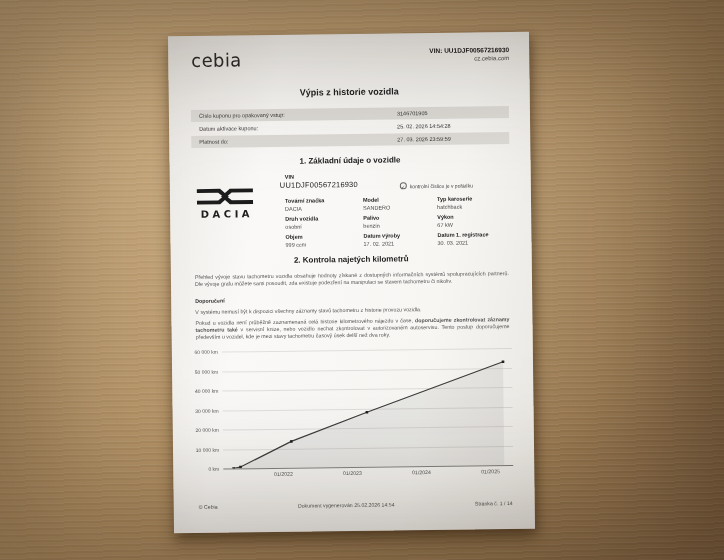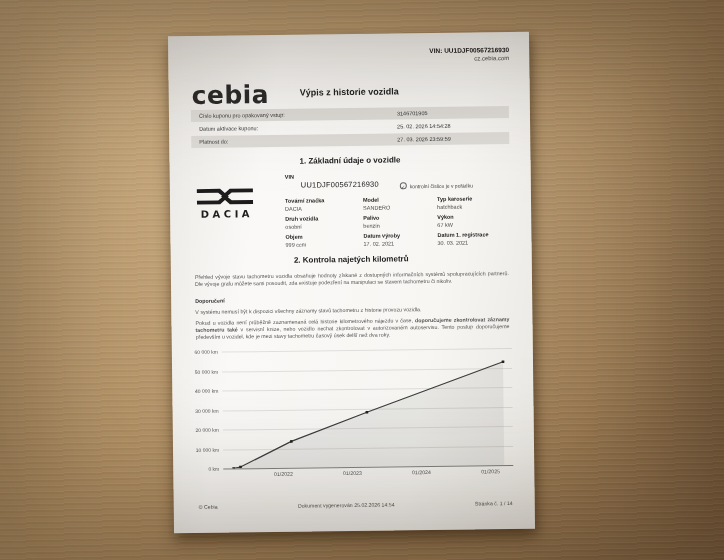--- a/index.html
+++ b/index.html
@@ -9,35 +9,35 @@
       radial-gradient(130% 95% at 42% 30%, rgba(255,233,195,.28), rgba(0,0,0,0) 62%),
       repeating-linear-gradient(178.5deg, rgba(255,255,255,.07) 0 1px, rgba(0,0,0,.035) 1px 3px, rgba(255,255,255,.02) 3px 6px),
       linear-gradient(115deg,#c2a173 0%,#b08e61 40%,#97774f 78%,#7d5f40 100%);
   }
   .vignette{position:absolute;inset:0;box-shadow:inset 0 0 140px 35px rgba(43,27,12,.40);pointer-events:none;}
   .paper{position:absolute;left:171px;top:34px;width:361px;height:497px;
     background:linear-gradient(100deg,#ebe9e5,#faf9f7 26%,#f7f6f3 70%,#e9e7e2);
     transform:rotate(-0.7deg);
     box-shadow:0 9px 16px rgba(48,31,14,.45), 3px 4px 8px rgba(48,31,14,.28);
   }
-  .brand{position:absolute;left:23px;top:14px;font-size:25px;font-weight:700;color:#2a2a2a;letter-spacing:.4px;font-family:"DejaVu Sans",sans-serif;margin-top:31px;}
+  .brand{position:absolute;left:23px;top:14px;font-size:18px;font-weight:400;color:#2a2a2a;letter-spacing:.4px;font-family:"DejaVu Sans",sans-serif;}
   .vinblock{position:absolute;right:20px;top:14px;text-align:right;}
   .vinline{font-size:6.5px;font-weight:700;color:#161616;}
   .site{font-size:6px;color:#444;margin-top:1.5px;}
   .doc-title{position:absolute;left:0;top:53px;width:100%;text-align:center;font-size:9px;font-weight:700;color:#222;}
   .coupon{position:absolute;left:22px;top:74px;width:318px;}
   .crow{display:flex;align-items:center;height:12px;font-size:5.5px;color:#3a3a3a;padding:0 8px;margin-bottom:1px;box-sizing:border-box;}
   .crow.shaded{background:#dedcd7;}
   .clabel{width:198px;color:#3c3c3c;}
   .cvalue{color:#333;}
   .sec-heading{position:absolute;left:0;width:100%;text-align:center;font-size:8px;font-weight:700;color:#222;}
   .s1{top:122px;}
   .s2{top:221px;}
   .vin-label{position:absolute;left:115px;top:139px;font-size:5.5px;font-weight:700;color:#222;}
-  .vin-value{position:absolute;left:131px;top:146px;font-size:7.5px;color:#222;letter-spacing:.2px;}
+  .vin-value{position:absolute;left:110px;top:146px;font-size:7.5px;color:#222;letter-spacing:.2px;}
   .vin-check{position:absolute;left:230px;top:149px;display:flex;gap:3px;align-items:center;font-size:5px;color:#444;}
   .chk{width:7px;height:7px;border:1px solid #666;border-radius:50%;font-size:4.5px;line-height:7px;text-align:center;color:#444;box-sizing:border-box;}
   .dacia{position:absolute;left:22px;top:152px;width:66px;text-align:center;}
   .dacia-emblem{display:block;margin:0 auto;}
   .dacia-word{font-size:10px;font-weight:700;letter-spacing:3.5px;color:#1d1d1d;margin-top:3px;padding-left:3.5px;font-family:"DejaVu Sans",sans-serif;}
   .fields{position:absolute;left:115px;top:163px;width:226px;display:grid;grid-template-columns:78px 74px 74px;row-gap:4.5px;}
   .flabel{font-size:5.5px;font-weight:700;color:#222;}
   .fvalue{font-size:5.5px;color:#4a4a4a;margin-top:1.5px;}
   .para{position:absolute;left:24px;width:314px;font-size:5.3px;line-height:7px;color:#555;text-align:justify;}
   .p1{top:238px;}

